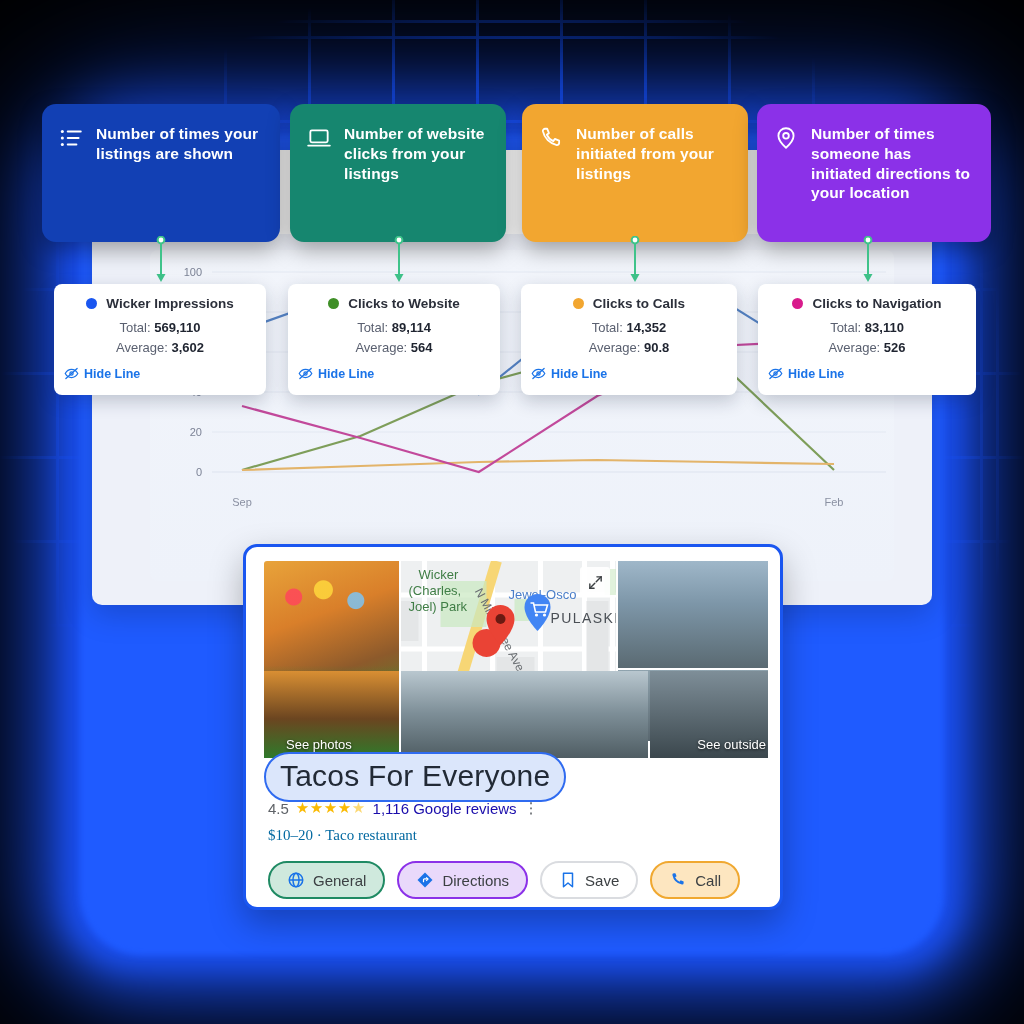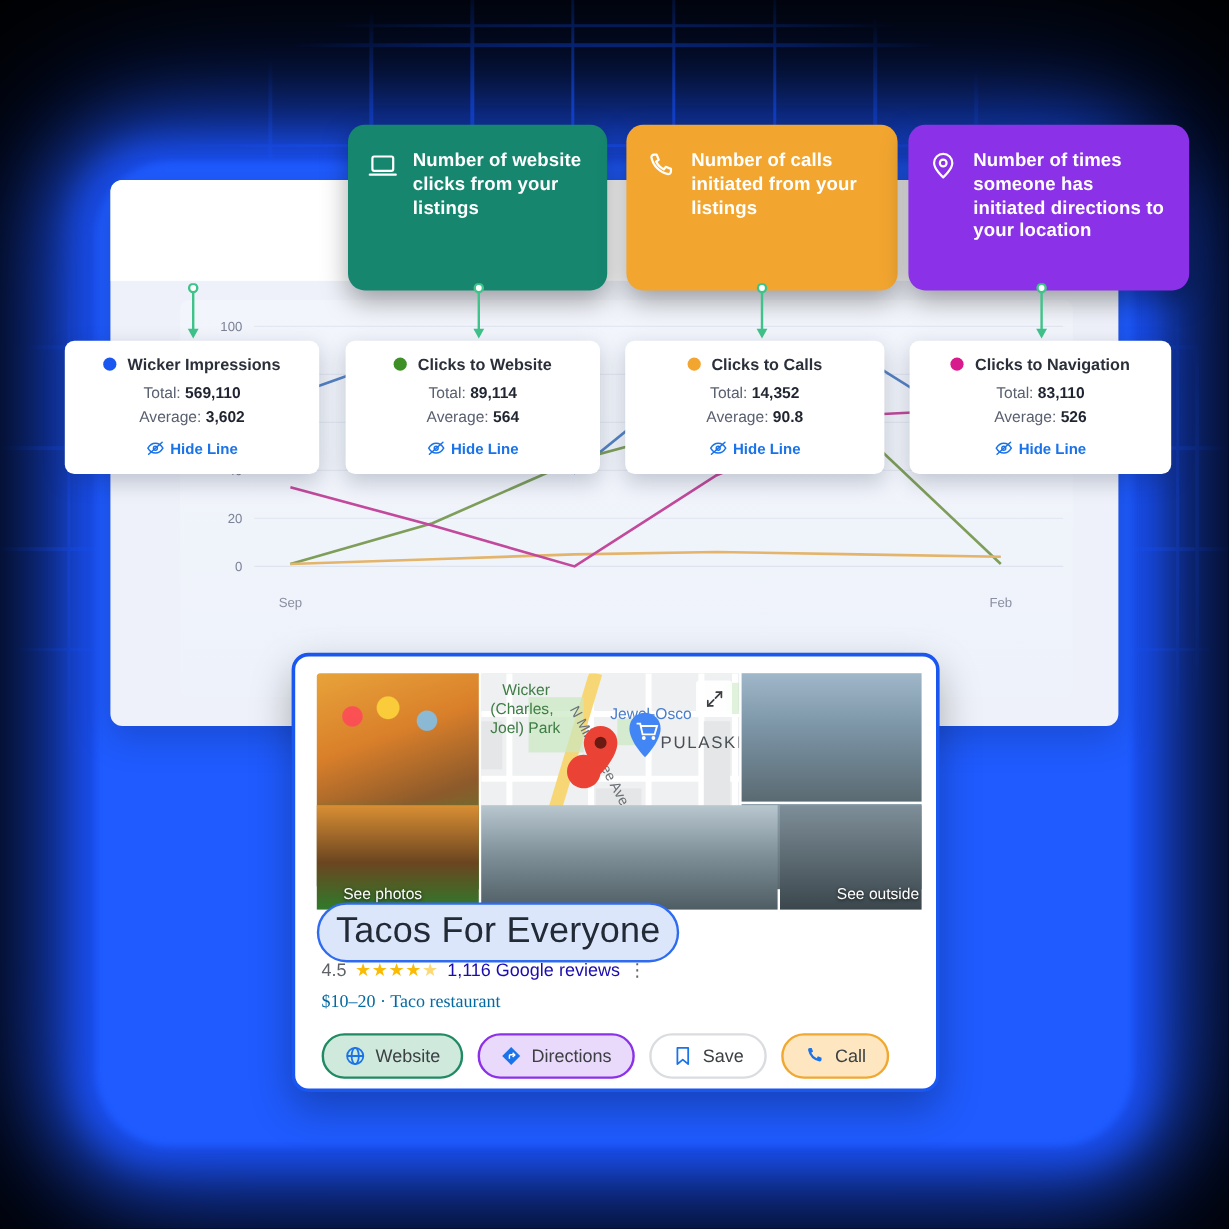--- a/index.html
+++ b/index.html
@@ -112,21 +112,21 @@
   #metric-3 { left: 758px; width: 218px; }
 
   .metric-head {
     display: flex; align-items: center; justify-content: center; gap: 9px;
     font-size: 13.5px; font-weight: 700; color: #2b2f3a; margin-bottom: 7px;
   }
   .metric-head .mdot { width: 11px; height: 11px; border-radius: 50%; flex: 0 0 auto; }
   .metric-row { font-size: 13px; color: #5a6070; line-height: 1.5; }
   .metric-row b { color: #1f2430; font-weight: 700; }
   .hide-line {
-    margin-top: 9px; display: flex; align-items: center; justify-content: center; gap: 5px;
+    margin-top: 9px; display: flex; align-items: center; gap: 5px;
     color: #1a73e8; font-size: 12.5px; font-weight: 700; cursor: pointer;
   }
   .hide-line svg { display:block; }
 
   
   .gcard {
     position: absolute; left: 243px; top: 544px; width: 540px; height: 366px;
     background: #ffffff; border-radius: 14px;
     border: 3px solid #1a56f0;
     box-shadow: 0 14px 34px rgba(0,0,0,.28);
@@ -237,20 +237,33 @@
         <text class="month-label" x="684" y="256" text-anchor="middle">Feb</text>
 
         <polyline id="series-0" fill="none" stroke="#5583c4" stroke-width="2.2" points="92.0,80.0 210.4,38.0 328.8,144.0 447.2,48.0 565.6,46.0 684.0,120.0"></polyline>
         <polyline id="series-1" fill="none" stroke="#7e9e5a" stroke-width="2.2" points="92.0,220.0 210.4,186.0 328.8,134.0 447.2,102.0 565.6,108.0 684.0,220.0"></polyline>
         <polyline id="series-2" fill="none" stroke="#e3b46a" stroke-width="2.2" points="92.0,220.0 210.4,216.0 328.8,212.0 447.2,210.0 565.6,212.0 684.0,214.0"></polyline>
         <polyline id="series-3" fill="none" stroke="#c2499b" stroke-width="2.2" points="92.0,156.0 210.4,188.0 328.8,222.0 447.2,146.0 565.6,96.0 684.0,90.0"></polyline>
       </svg>
     </div>
   </div>
 
+  <div class="callout" id="callout-0">
+    <span class="cicon">
+      <svg width="26" height="26" viewBox="0 0 24 24" fill="none" stroke="#fff" stroke-width="1.8" stroke-linecap="round">
+        <circle cx="4" cy="6" r="1.4" fill="#fff" stroke="none"></circle>
+        <circle cx="4" cy="12" r="1.4" fill="#fff" stroke="none"></circle>
+        <circle cx="4" cy="18" r="1.4" fill="#fff" stroke="none"></circle>
+        <line x1="9" y1="6" x2="21" y2="6"></line>
+          <line x1="9" y1="12" x2="19" y2="12"></line>
+          <line x1="9" y1="18" x2="17" y2="18"></line>
+      </svg>
+    </span>
+    <span class="ctext">Number of times your listings are shown</span>
+  </div>
 
   <div class="callout" id="callout-1">
     <span class="cicon">
       <svg width="26" height="26" viewBox="0 0 24 24" fill="none" stroke="#fff" stroke-width="1.7" stroke-linecap="round" stroke-linejoin="round">
         <rect x="4" y="5" width="16" height="11" rx="1.4"></rect>
         <line x1="2" y1="19" x2="22" y2="19"></line>
       </svg>
     </span>
     <span class="ctext">Number of website clicks from your listings</span>
   </div>
@@ -479,21 +492,21 @@
 
     <div class="actions">
       <div class="action" id="act-website">
         <span>
           <svg width="18" height="18" viewBox="0 0 24 24" fill="none" stroke="#1a73e8" stroke-width="2">
             <circle cx="12" cy="12" r="9"></circle>
               <ellipse cx="12" cy="12" rx="4" ry="9"></ellipse>
               <line x1="3" y1="12" x2="21" y2="12"></line>
           </svg>
         </span>
-        <span>Website</span>
+        <span>General</span>
       </div>
       <div class="action" id="act-directions">
         <span>
           <svg width="18" height="18" viewBox="0 0 24 24" fill="#1a73e8">
             <path d="M12 2 L22 12 L12 22 L2 12 Z"></path>
             <path d="M10 15v-3.2a1.2 1.2 0 0 1 1.2-1.2H15" stroke="#fff" stroke-width="1.6" fill="none"></path>
             <path d="M13.6 8.4 L16 10.8 L13.6 13.2" stroke="#fff" stroke-width="1.6" fill="none"></path>
           </svg>
         </span>
         <span>Directions</span>

